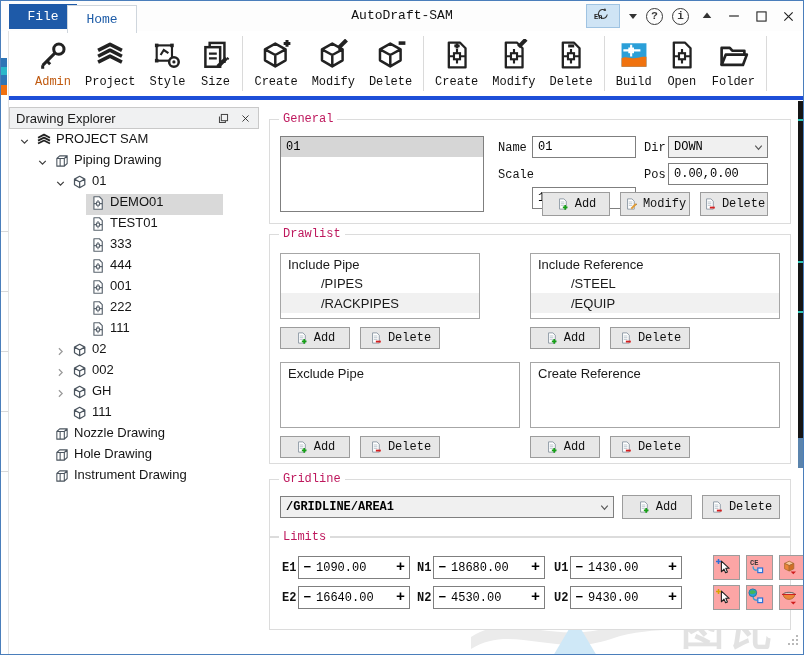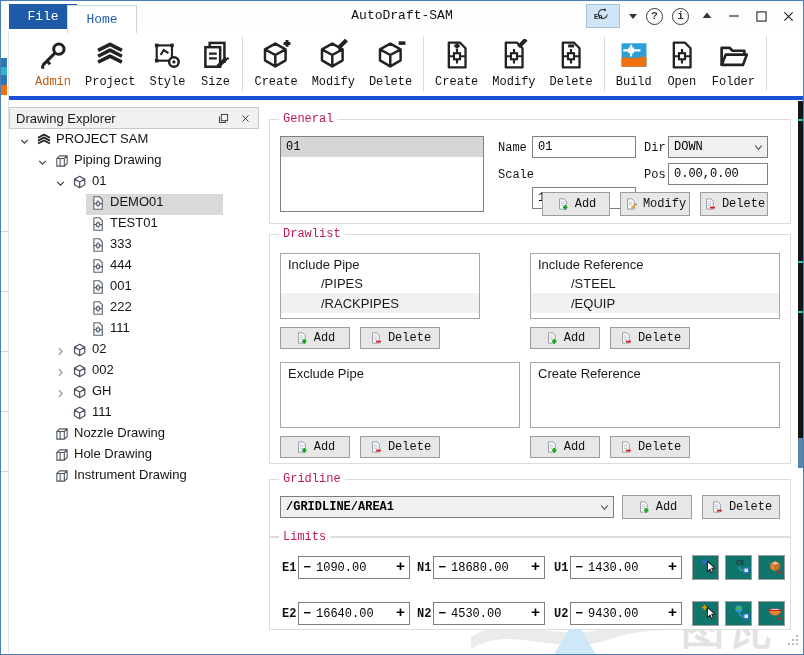--- a/index.html
+++ b/index.html
@@ -87,22 +87,22 @@
   .dl-btn{height:22px;}
   
   
   .lim-row{position:absolute;left:0;width:100%;height:25px;}
   .lim-label{position:absolute;top:5px;font:bold 12px "Liberation Mono",monospace;color:#111;}
   .spin{position:absolute;top:0;height:23px;border:1px solid #7f7f7f;background:#fff;box-sizing:border-box;
         display:flex;align-items:center;font:12px "Liberation Mono",monospace;}
   .spin .dec{width:17px;text-align:center;font-weight:bold;font-size:13px;cursor:default;}
   .spin .val{flex:1;}
   .spin .inc{width:17px;text-align:center;font-weight:bold;font-size:15px;cursor:default;}
-  .toolbtn{position:absolute;top:-1px;width:27px;height:25px;background:#0f766e;border:1px solid #9c9c9c;box-sizing:border-box;
-           display:flex;align-items:center;justify-content:flex-end;cursor:default;}
+  .toolbtn{position:absolute;top:-1px;width:27px;height:25px;background:#fca5a5;border:1px solid #9c9c9c;box-sizing:border-box;
+           display:flex;align-items:center;justify-content:flex-start;cursor:default;margin-left:21px;}
 
   
   #watermark{position:absolute;left:470px;top:592px;width:330px;height:63px;z-index:1;overflow:hidden;pointer-events:none;}
   #watermark .wm-text{position:absolute;right:28px;top:6px;font:bold 44px "Liberation Sans",sans-serif;color:#e2e2e2;letter-spacing:2px;}
   #grip{position:absolute;right:3px;bottom:3px;z-index:6;}
 </style>
 </head>
 <body>
 
 <div id="window">
@@ -781,21 +781,21 @@
         </div>
         <div class="toolbtn" style="left:488px">
           <span><svg width="18" height="18" viewBox="0 0 18 18">
               <path d="M4.6 6.4 L9.2 4.2 L13.8 6.4 L9.2 8.6 Z" fill="#f6c79b" stroke="#a96a2e" stroke-width="0.8"></path>
               <path d="M4.6 6.4 L9.2 8.6 V14 L4.6 11.8 Z" fill="#ec8638" stroke="#a96a2e" stroke-width="0.8"></path>
               <path d="M13.8 6.4 L9.2 8.6 V14 L13.8 11.8 Z" fill="#d06f26" stroke="#a96a2e" stroke-width="0.8"></path>
               <path d="M10.6 14.6 H16 L13.3 17.2 Z" fill="#cf1d1d"></path>
             </svg></span>
         </div>
       </div>
-      <div class="lim-row" style="top: 64px;">
+      <div class="lim-row" style="top: 48px;">
         <span class="lim-label" style="left:12px">E2</span>
         <div class="spin" style="left:28px;width:112px">
           <span class="dec">−</span>
           <span class="val">16640.00</span>
           <span class="inc">+</span>
         </div>
         <span class="lim-label" style="left:147px">N2</span>
         <div class="spin" style="left:163px;width:112px">
           <span class="dec">−</span>
           <span class="val">4530.00</span>

